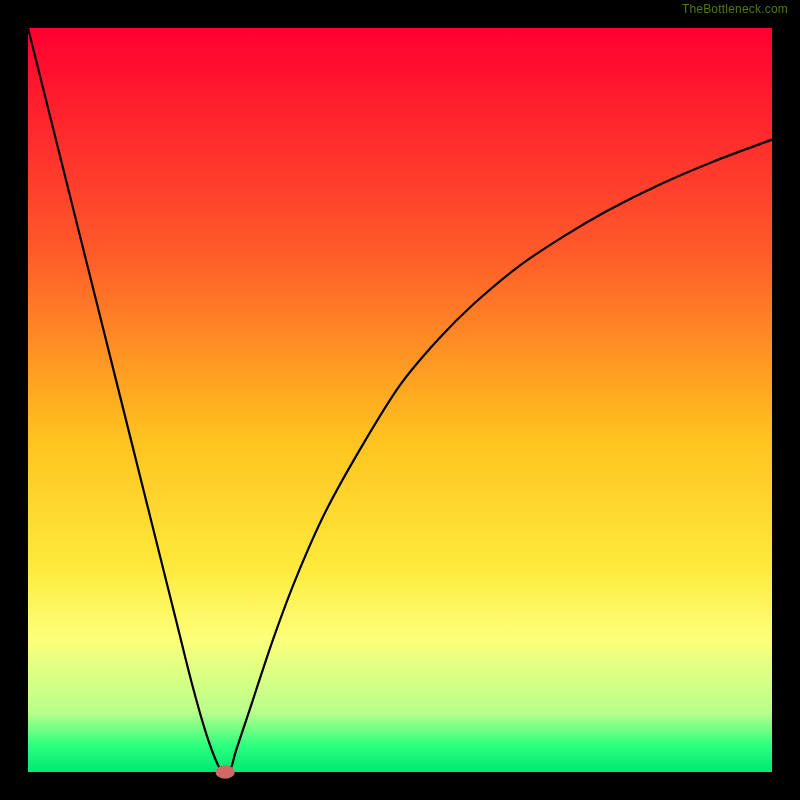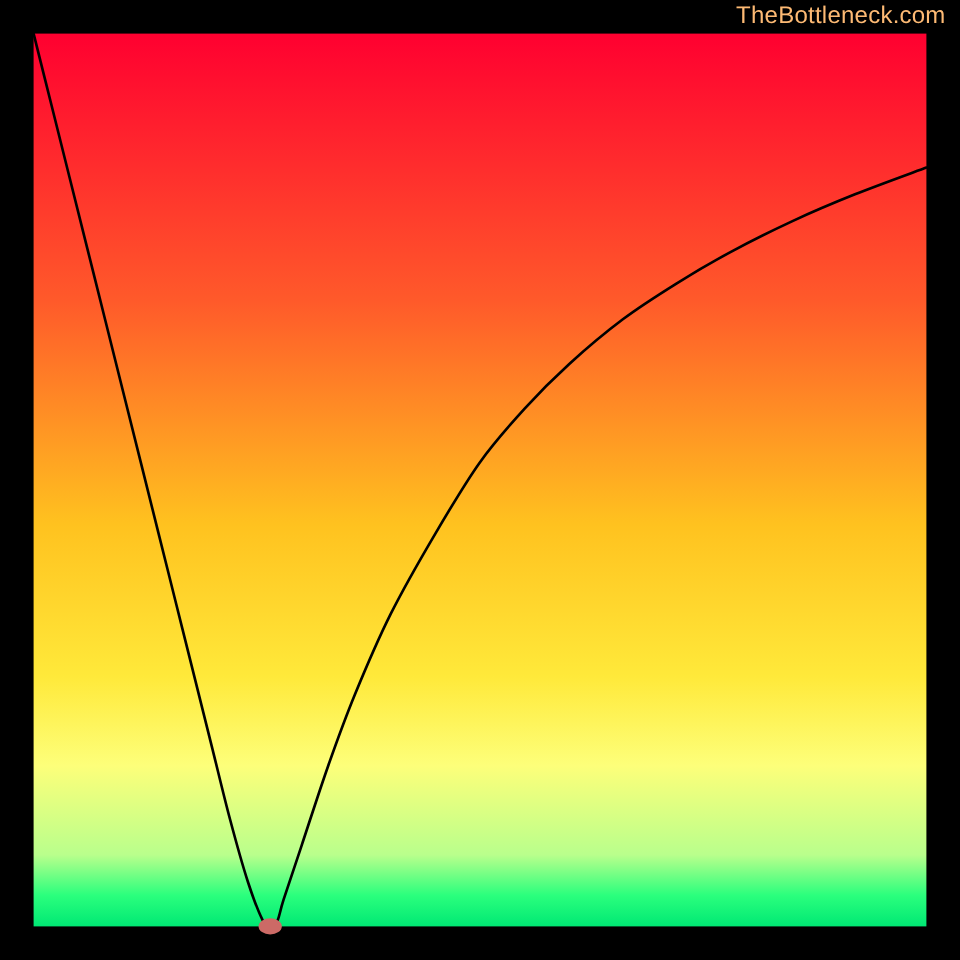--- a/index.html
+++ b/index.html
@@ -16,22 +16,22 @@
     top: 0;
     left: 0;
     width: 800px;
     height: 800px;
     background: #000;
   }
   .watermark {
     position: absolute;
     top: 2px;
     right: 12px;
-    color: #fdba74;
-    font-size: 20px;
+    color: #4d7c0f;
+    font-size: 12px;
     font-weight: 400;
     letter-spacing: 0.2px;
     z-index: 20;
     text-align: right;
   }
   svg.plot {
     position: absolute;
     top: 0;
     left: 0;
   }

